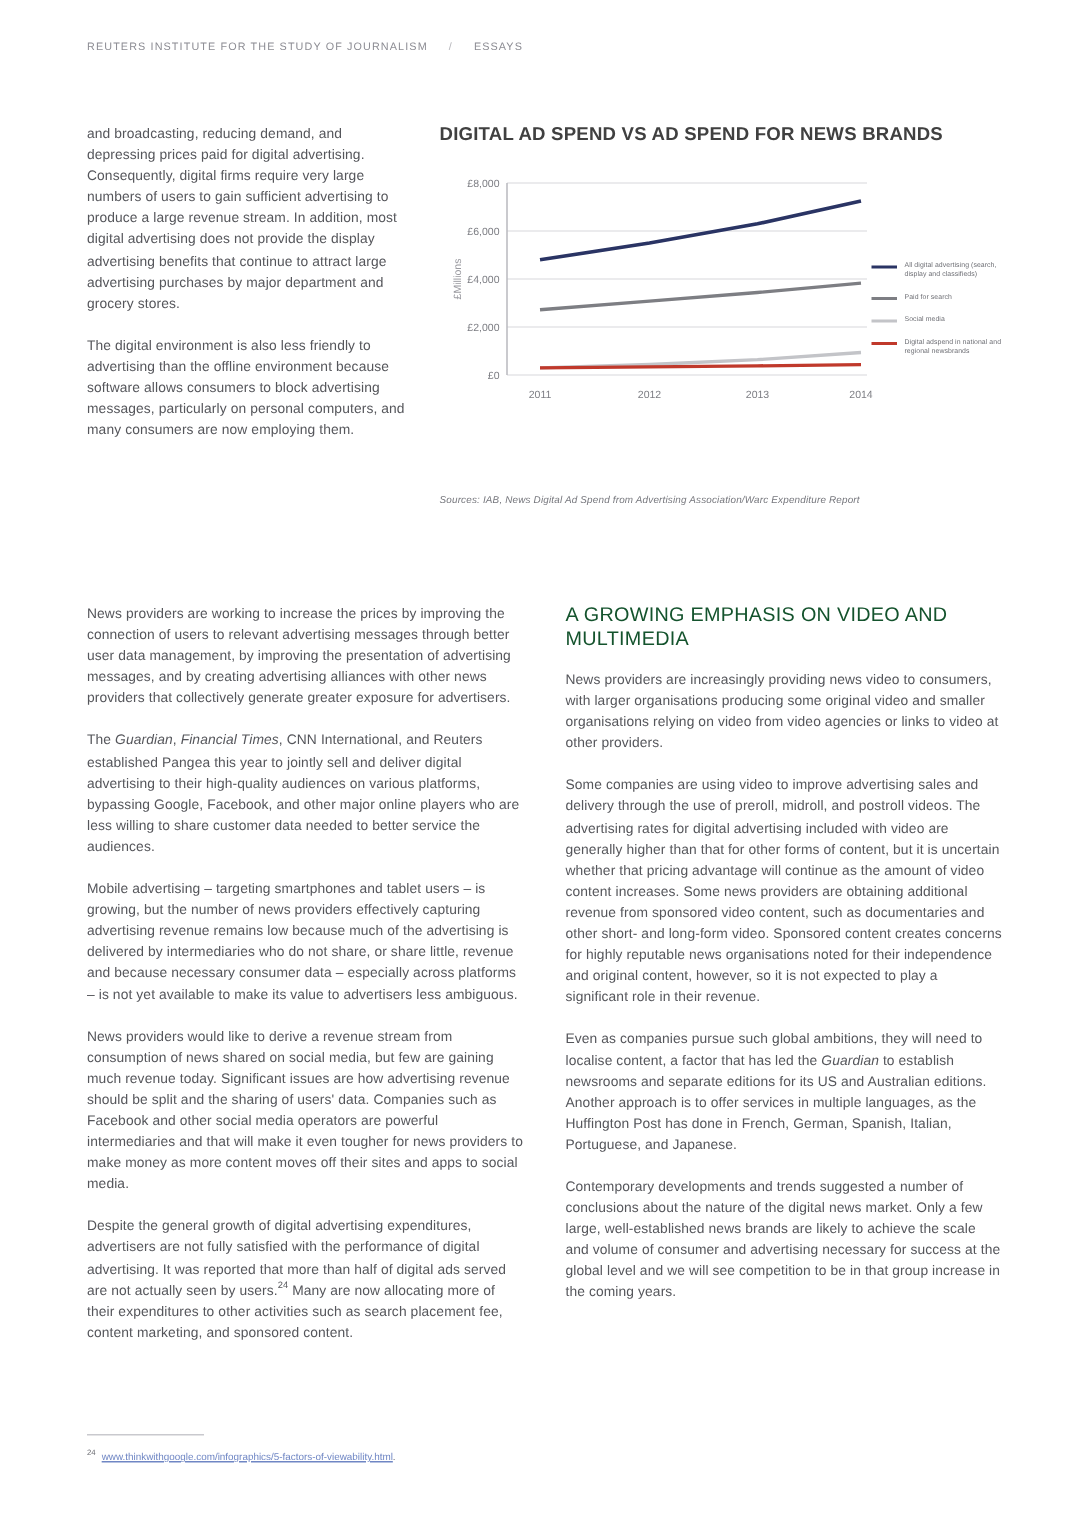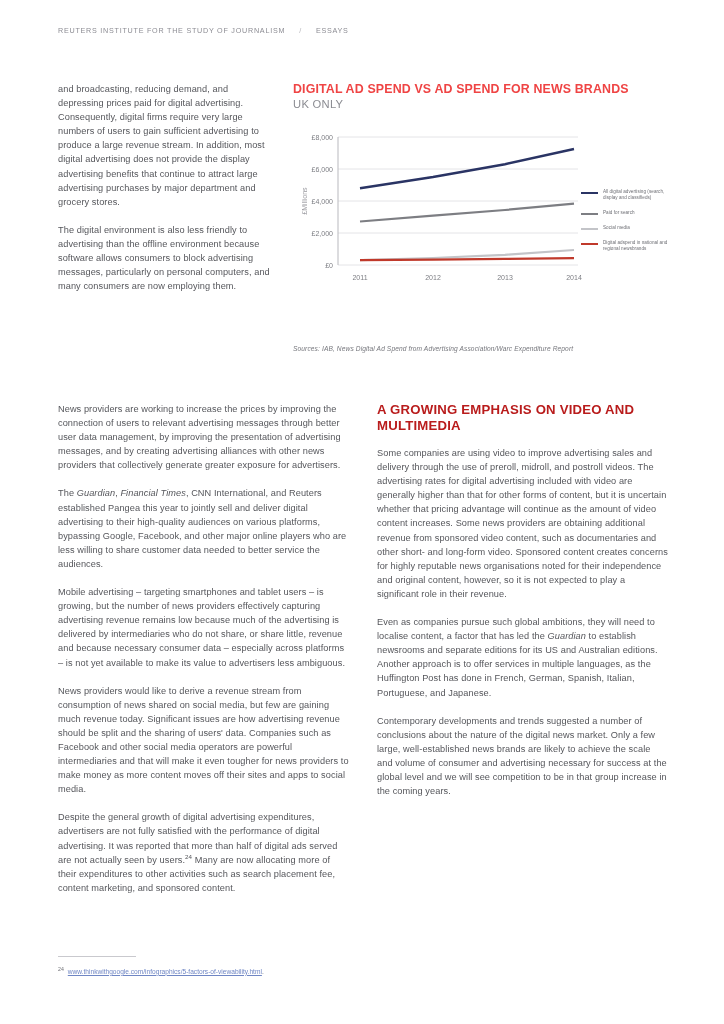--- a/index.html
+++ b/index.html
@@ -71,21 +71,21 @@
   sup.fn {
     font-size: 6.2px;
     vertical-align: super;
     line-height: 0;
   }
 
   
   .chart-title {
     font-size: 12.4px;
     font-weight: bold;
-    color: #ef4444;
+    color: #404040;
     letter-spacing: 0.15px;
     line-height: 14px;
     margin: 0;
   }
   .chart-subtitle {
     font-size: 11.2px;
     color: #8b8c92;
     letter-spacing: 0.3px;
     margin: 2px 0 0 0;
     line-height: 13px;
@@ -138,22 +138,22 @@
   }
   .lower-col {
     width: 291px;
     float: left;
     margin-top: 16px;
   }
   .lower-col.right { float: right; }
 
   h2.section-head {
     font-size: 13.2px;
-    font-weight: bold;
-    color: #b91c1c;
+    font-weight: normal;
+    color: #14532d;
     letter-spacing: 0.2px;
     line-height: 15.5px;
     margin: 0 0 13px 0;
     text-transform: uppercase;
   }
   h2.section-head.second { margin-top: 47px; }
 
   
   .footnote-wrap {
     position: absolute;
@@ -193,21 +193,20 @@
 
   <div class="top-block clearfix">
 
     <div class="col-left-narrow">
       <p class="body">and broadcasting, reducing demand, and depressing prices paid for digital advertising. Consequently, digital firms require very large numbers of users to gain sufficient advertising to produce a large revenue stream. In addition, most digital advertising does not provide the display advertising benefits that continue to attract large advertising purchases by major department and grocery stores.</p>
       <p class="body">The digital environment is also less friendly to advertising than the offline environment because software allows consumers to block advertising messages, particularly on personal computers, and many consumers are now employing them.</p>
     </div>
 
     <div class="chart-card">
       <h1 class="chart-title">DIGITAL AD SPEND VS AD SPEND FOR NEWS BRANDS</h1>
-      <p class="chart-subtitle">UK ONLY</p>
 
       <div class="chart-frame">
         <svg class="chart-svg" width="375" height="165" viewBox="0 0 375 165">
 
           <g stroke="#e4e4e7" stroke-width="1">
             <line x1="45" y1="10" x2="285" y2="10"></line>
             <line x1="45" y1="42" x2="285" y2="42"></line>
             <line x1="45" y1="74" x2="285" y2="74"></line>
             <line x1="45" y1="106" x2="285" y2="106"></line>
             <line x1="45" y1="138" x2="285" y2="138"></line>
@@ -270,20 +269,21 @@
     <div class="lower-col left">
       <p class="body">News providers are working to increase the prices by improving the connection of users to relevant advertising messages through better user data management, by improving the presentation of advertising messages, and by creating advertising alliances with other news providers that collectively generate greater exposure for advertisers.</p>
       <p class="body">The <em>Guardian</em>, <em>Financial Times</em>, CNN International, and Reuters established Pangea this year to jointly sell and deliver digital advertising to their high-quality audiences on various platforms, bypassing Google, Facebook, and other major online players who are less willing to share customer data needed to better service the audiences.</p>
       <p class="body">Mobile advertising – targeting smartphones and tablet users – is growing, but the number of news providers effectively capturing advertising revenue remains low because much of the advertising is delivered by intermediaries who do not share, or share little, revenue and because necessary consumer data – especially across platforms – is not yet available to make its value to advertisers less ambiguous.</p>
       <p class="body">News providers would like to derive a revenue stream from consumption of news shared on social media, but few are gaining much revenue today. Significant issues are how advertising revenue should be split and the sharing of users' data. Companies such as Facebook and other social media operators are powerful intermediaries and that will make it even tougher for news providers to make money as more content moves off their sites and apps to social media.</p>
       <p class="body">Despite the general growth of digital advertising expenditures, advertisers are not fully satisfied with the performance of digital advertising. It was reported that more than half of digital ads served are not actually seen by users.<sup class="fn">24</sup> Many are now allocating more of their expenditures to other activities such as search placement fee, content marketing, and sponsored content.</p>
     </div>
 
     <div class="lower-col right">
       <h2 class="section-head">A GROWING EMPHASIS ON VIDEO AND MULTIMEDIA</h2>
+      <p class="body">News providers are increasingly providing news video to consumers, with larger organisations producing some original video and smaller organisations relying on video from video agencies or links to video at other providers.</p>
       <p class="body">Some companies are using video to improve advertising sales and delivery through the use of preroll, midroll, and postroll videos. The advertising rates for digital advertising included with video are generally higher than that for other forms of content, but it is uncertain whether that pricing advantage will continue as the amount of video content increases. Some news providers are obtaining additional revenue from sponsored video content, such as documentaries and other short- and long-form video. Sponsored content creates concerns for highly reputable news organisations noted for their independence and original content, however, so it is not expected to play a significant role in their revenue.</p>
 
       <p class="body">Even as companies pursue such global ambitions, they will need to localise content, a factor that has led the <em>Guardian</em> to establish newsrooms and separate editions for its US and Australian editions.  Another approach is to offer services in multiple languages, as the Huffington Post has done in French, German, Spanish, Italian, Portuguese, and Japanese.</p>
       <p class="body">Contemporary developments and trends suggested a number of conclusions about the nature of the digital news market. Only a few large, well-established news brands are likely to achieve the scale and volume of consumer and advertising necessary for success at the global level and we will see competition to be in that group increase in the coming years.</p>
     </div>
   </div>
 
   <div class="footnote-wrap">
     <div class="footnote-rule"></div>
     <div class="footnote">

